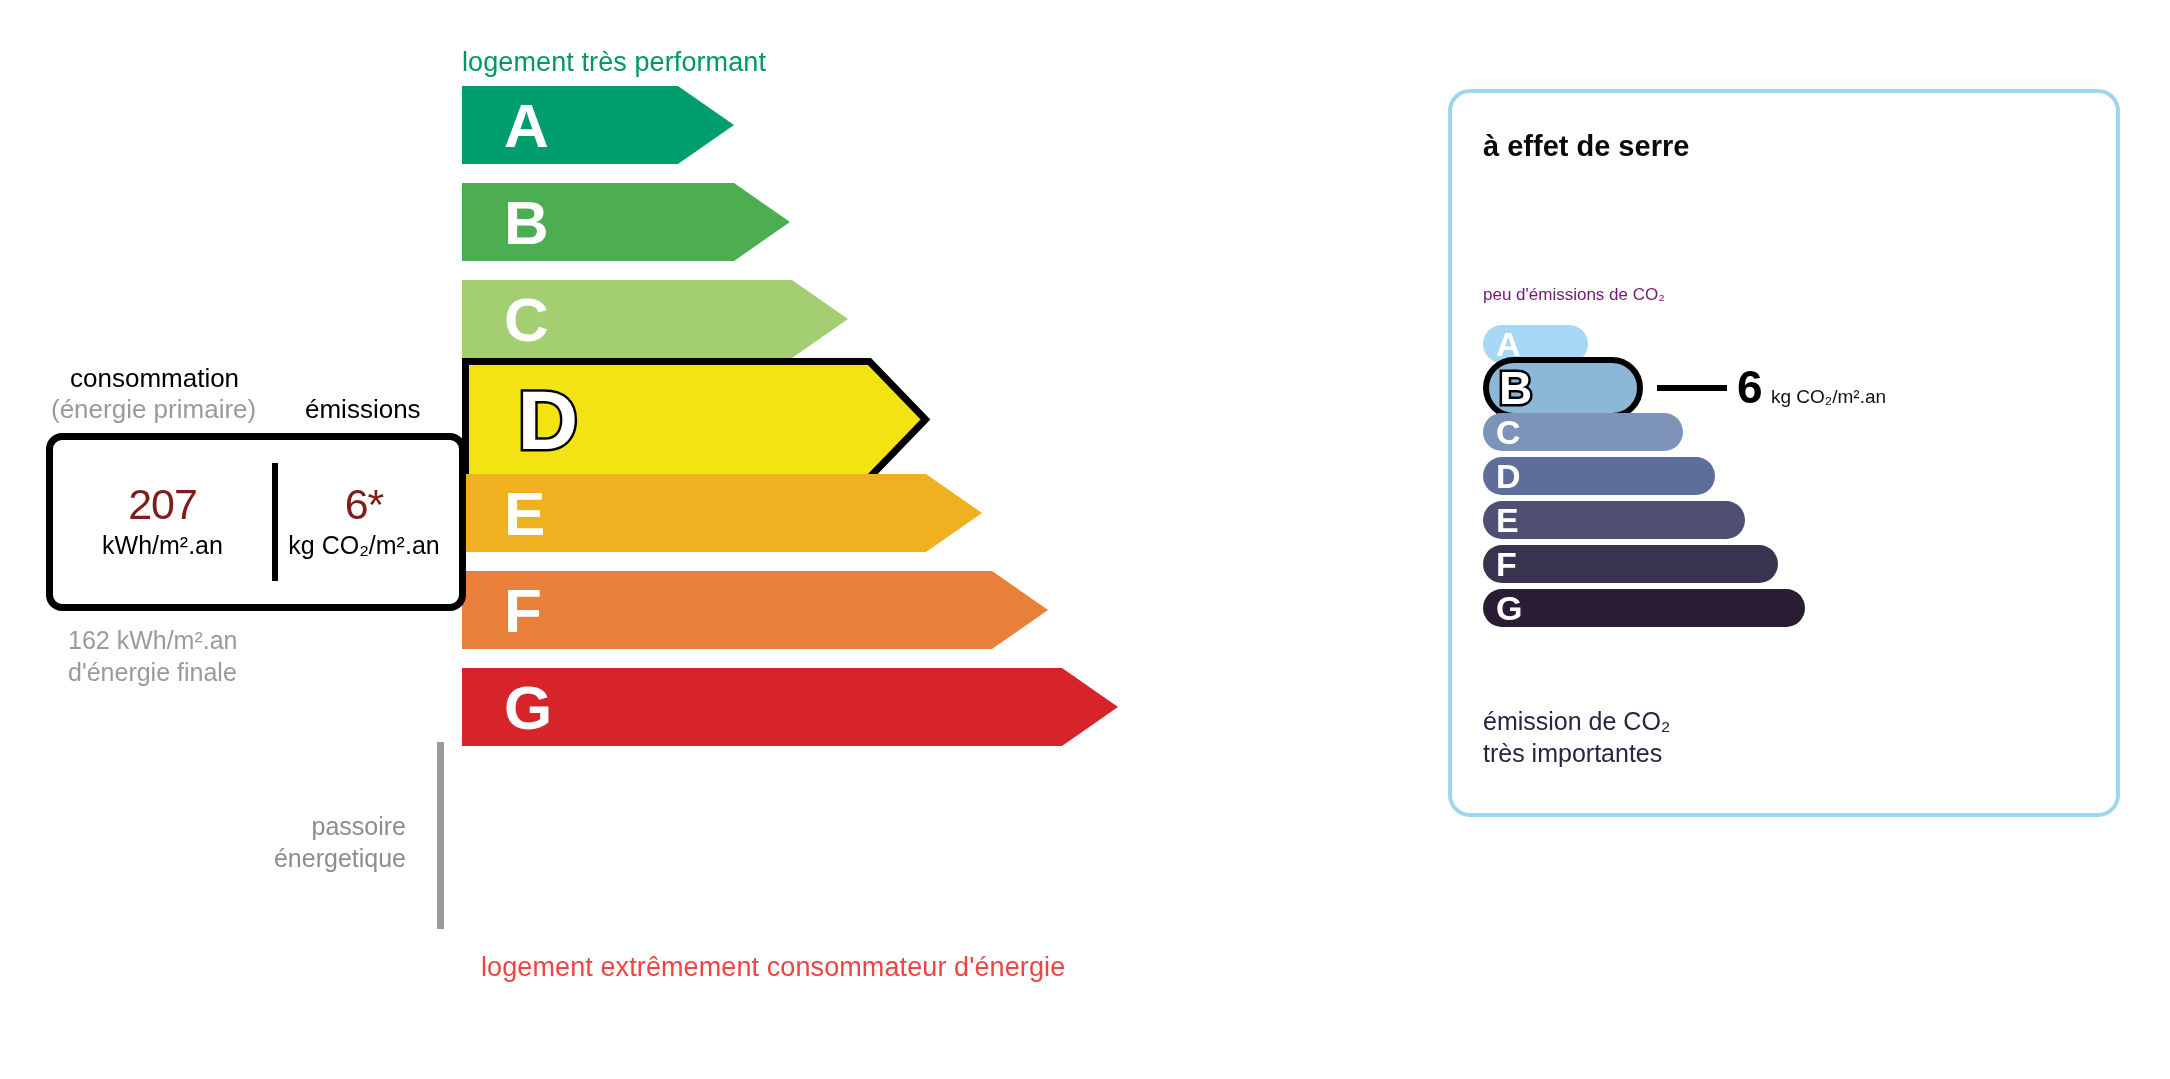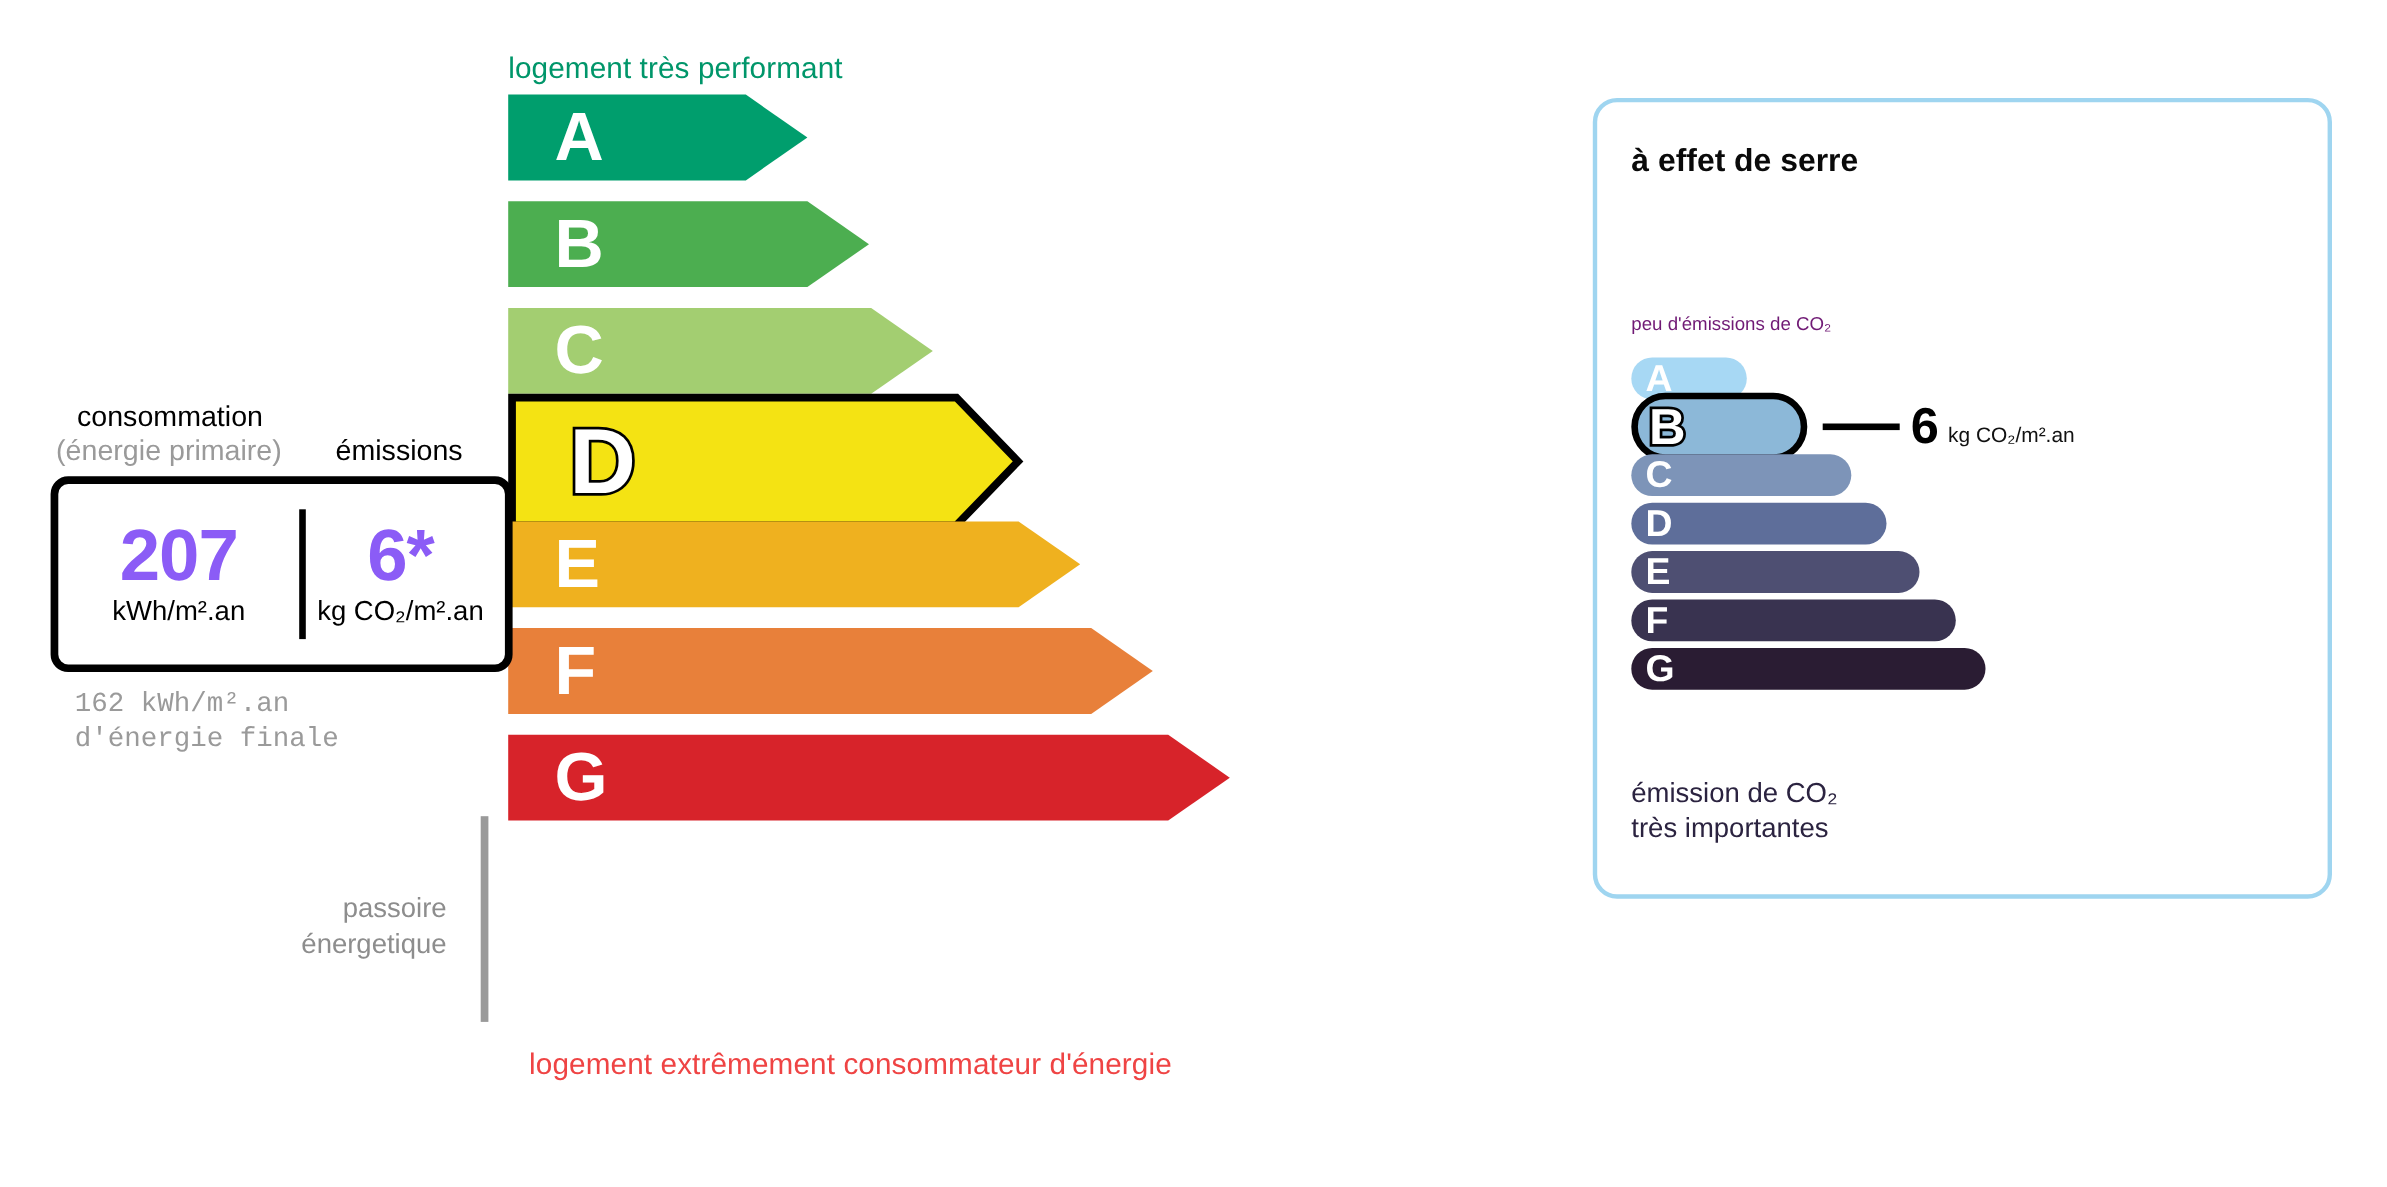--- a/index.html
+++ b/index.html
@@ -84,24 +84,24 @@
     align-items: center;
   }
   .value-cell {
     flex: 1 1 0;
     text-align: center;
     position: relative;
   }
   .value-cell.left  { flex: 0 0 219px; }
   .value-cell.right { flex: 0 0 184px; }
   .value-number {
-    font-size: 66px;
-    font-weight: bold;
+    font-size: 43px;
+    font-weight: normal;
     line-height: .95;
-    color: #8b5cf6;
+    color: #7f1d1d;
     letter-spacing: -1px;
   }
   .value-unit {
     font-size: 25px;
     color: #000;
     margin-top: 7px;
     white-space: nowrap;
   }
   #value-divider {
     position: absolute;
@@ -141,21 +141,20 @@
 
   
   #footnote-final {
     position: absolute;
     left: 68px;
     top: 624px;
     font-size: 25px;
     line-height: 1.28;
     color: #9a9a9a;
     white-space: nowrap;
-    font-family: Liberation Mono, monospace;
   }
 
   
   #passoire-label {
     position: absolute;
     left: 156px;
     top: 810px;
     width: 250px;
     text-align: right;
     font-size: 25px;

